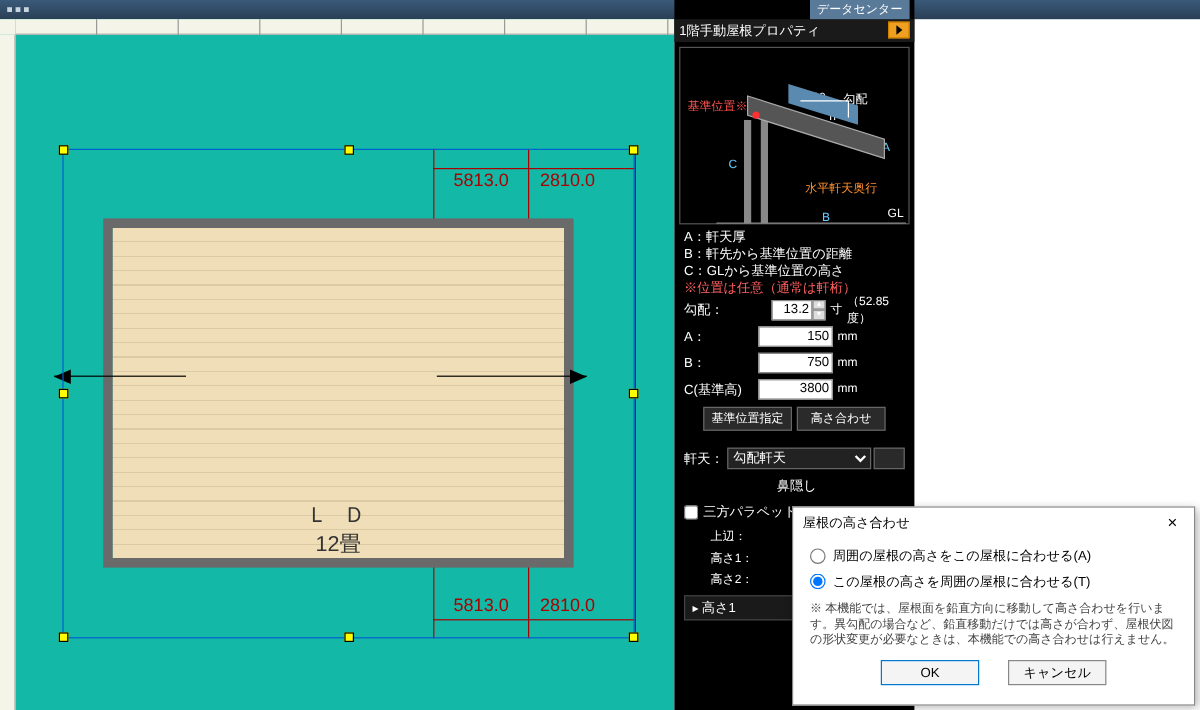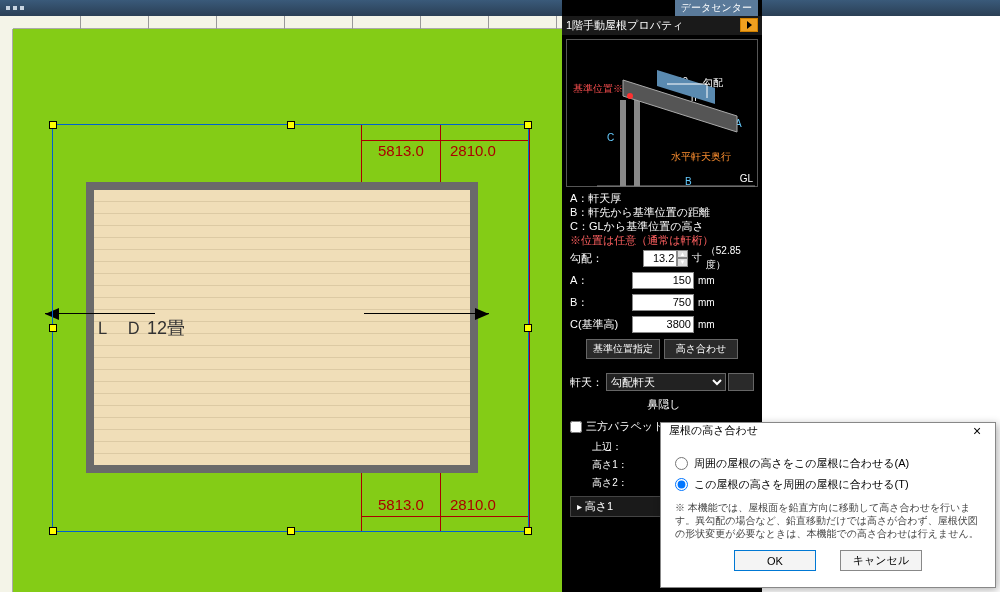--- a/index.html
+++ b/index.html
@@ -3,40 +3,40 @@
 <meta charset="utf-8">
 <style>
 * { margin: 0; padding: 0; box-sizing: border-box; font-family: "MS UI Gothic", sans-serif; font-size: 11px; }
 body { width: 1000px; height: 592px; background: #fff; overflow: hidden; position: relative; }
 
 
 .topbar { height: 16px; background: linear-gradient(#3a5a7a, #2a3f55); display: flex; align-items: center; padding-left: 6px; gap: 3px; }
 .topbar .dot { width: 4px; height: 4px; background: #c8d4e0; }
 
 
-.canvas { position: absolute; left: 0; top: 16px; width: 562px; height: 576px; background: #84cc16; }
+.canvas { position: absolute; left: 0; top: 16px; width: 562px; height: 576px; background: #14b8a6; }
 .ruler-h { position: absolute; left: 13px; top: 0; width: 549px; height: 13px; background: #f4f4e8; border-bottom: 1px solid #aaa; }
 .ruler-v { position: absolute; left: 0; top: 13px; width: 13px; height: 563px; background: #f4f4e8; border-right: 1px solid #aaa; }
 .ruler-corner { position: absolute; left: 0; top: 0; width: 13px; height: 13px; background: #f4f4e8; }
 .tick { display: inline-block; width: 68px; border-right: 1px solid #999; height: 13px; }
 
 .selection { position: absolute; left: 52px; top: 108px; width: 477px; height: 408px; border: 1px solid #0060d0; }
 .handle { position: absolute; width: 8px; height: 8px; background: #ffff00; border: 1px solid #000; }
 .h-tl { left: -4px; top: -4px; } .h-tr { right: -4px; top: -4px; }
 .h-bl { left: -4px; bottom: -4px; } .h-br { right: -4px; bottom: -4px; }
 .h-ml { left: -4px; top: calc(50% - 4px); } .h-mr { right: -4px; top: calc(50% - 4px); }
 .h-mt { left: calc(50% - 4px); top: -4px; } .h-mb { left: calc(50% - 4px); bottom: -4px; }
 
 .dim-line-v { position: absolute; top: 108px; height: 408px; width: 1px; background: #a00; }
 .dim-line-v.d1 { left: 361px; } .dim-line-v.d2 { left: 440px; } .dim-line-v.d3 { left: 529px; }
 .dim-line-h { position: absolute; height: 1px; background: #a00; }
 .dim-text { position: absolute; color: #a00; font-size: 15px; font-family: Arial; }
 
 .room { position: absolute; left: 86px; top: 166px; width: 392px; height: 291px; background: #f0deb8; border: 8px solid #6a6a6a; }
-.room-inner { width: 100%; height: 100%; background: repeating-linear-gradient(#f0deb8, #f0deb8 11px, #dccaa4 11px, #dccaa4 12px); display: flex; align-items: center; justify-content: flex-start; }
+.room-inner { width: 100%; height: 100%; background: repeating-linear-gradient(#f0deb8, #f0deb8 11px, #dccaa4 11px, #dccaa4 12px); display: flex; flex-direction: column; align-items: center; justify-content: flex-end; }
 .room-label { font-size: 18px; color: #333; letter-spacing: 4px; }
 .room-size { font-size: 18px; color: #333; }
 
 .arrow { position: absolute; top: 297px; height: 1px; background: #000; }
 .arrow::before, .arrow::after { content: ''; position: absolute; top: -5px; width: 0; height: 0; border-top: 6px solid transparent; border-bottom: 6px solid transparent; }
 .arrow.left { left: 45px; width: 110px; }
 .arrow.left::before { left: 0; border-right: 50px solid #000; border-right-width: 14px; }
 .arrow.right { left: 364px; width: 125px; }
 .arrow.right::after { right: 0; border-left: 14px solid #000; }
 
@@ -67,21 +67,21 @@
 
 .checkbox-row { display: flex; align-items: center; padding: 4px 8px; gap: 4px; font-size: 10px; }
 .checkbox-row input { width: 12px; height: 12px; }
 
 .sub-label { padding: 2px 8px; font-size: 10px; }
 
 .collapse-bar { margin: 4px 8px 0; padding: 2px 6px; background: #1a1a1a; border: 1px solid #444; font-size: 10px; }
 
 
 .dialog { position: absolute; left: 660px; top: 422px; width: 336px; height: 166px; background: #fff; border: 1px solid #888; box-shadow: 2px 2px 8px rgba(0,0,0,0.3); color: #000; }
-.dialog-title { height: 24px; display: flex; padding: 0 8px; font-size: 12px; }
+.dialog-title { height: 24px; display: flex; align-items: center; padding: 0 8px; font-size: 12px; }
 .dialog-title .close { margin-left: auto; font-size: 14px; cursor: pointer; width: 20px; text-align: center; }
 .dialog-body { padding: 6px 14px; }
 .radio-row { display: flex; align-items: center; gap: 6px; padding: 3px 0; font-size: 11px; }
 .radio-row input { width: 13px; height: 13px; }
 .dialog-note { font-size: 10px; color: #444; padding: 6px 0; line-height: 13px; }
 .dialog-btns { display: flex; justify-content: center; gap: 24px; padding-top: 4px; }
 .dialog-btn { width: 82px; height: 21px; border: 1px solid #888; background: #f4f4f4; font-size: 11px; cursor: pointer; }
 .dialog-btn.primary { border: 1px solid #0078d4; }
 
 .cut-label { position: absolute; color: #fff; font-size: 10px; }

